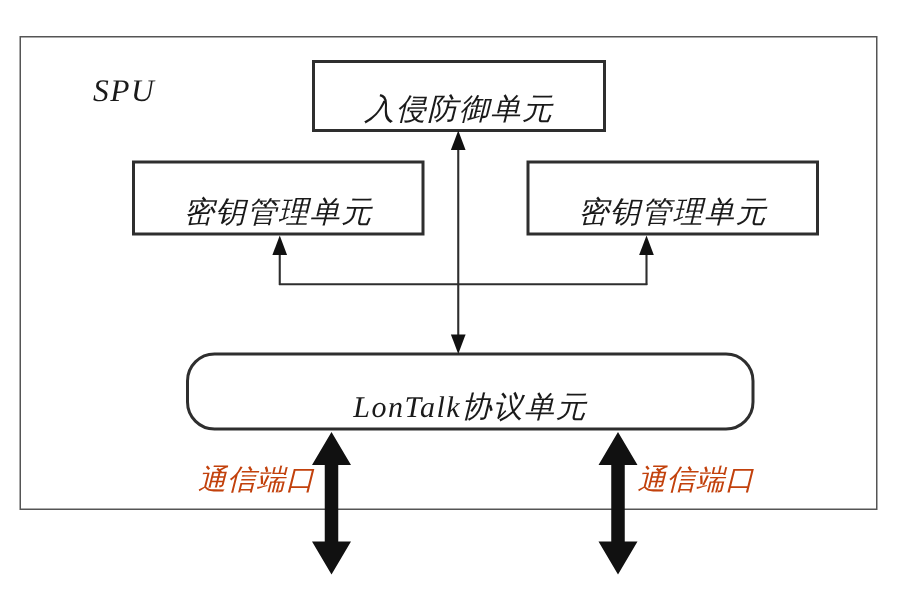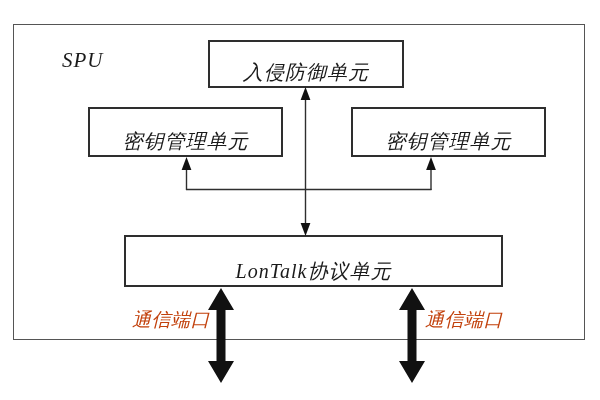--- a/index.html
+++ b/index.html
@@ -44,21 +44,21 @@
     align-items: flex-end;
     justify-content: center;
     font-size: 20px;
     color: #1a1a1a;
     letter-spacing: 1px;
     white-space: nowrap;
   }
   .box-intrusion   { left: 208px; top: 40px;  width: 196px; height: 48px; }
   .box-update      { left: 88px;  top: 107px; width: 195px; height: 50px; }
   .box-key         { left: 334px; top: 107px; width: 195px; height: 50px; margin-left: 17px; }
-  .box-lontalk     { left: 124px; top: 235px; width: 379px; height: 52px; }
+  .box-lontalk     { left: 124px; top: 235px; width: 379px; height: 52px; border-radius: 19px; }
   .connector-layer {
     position: absolute;
     left: 0;
     top: 0;
     width: 600px;
     height: 400px;
     pointer-events: none;
   }
   .port-label {
     position: absolute;

